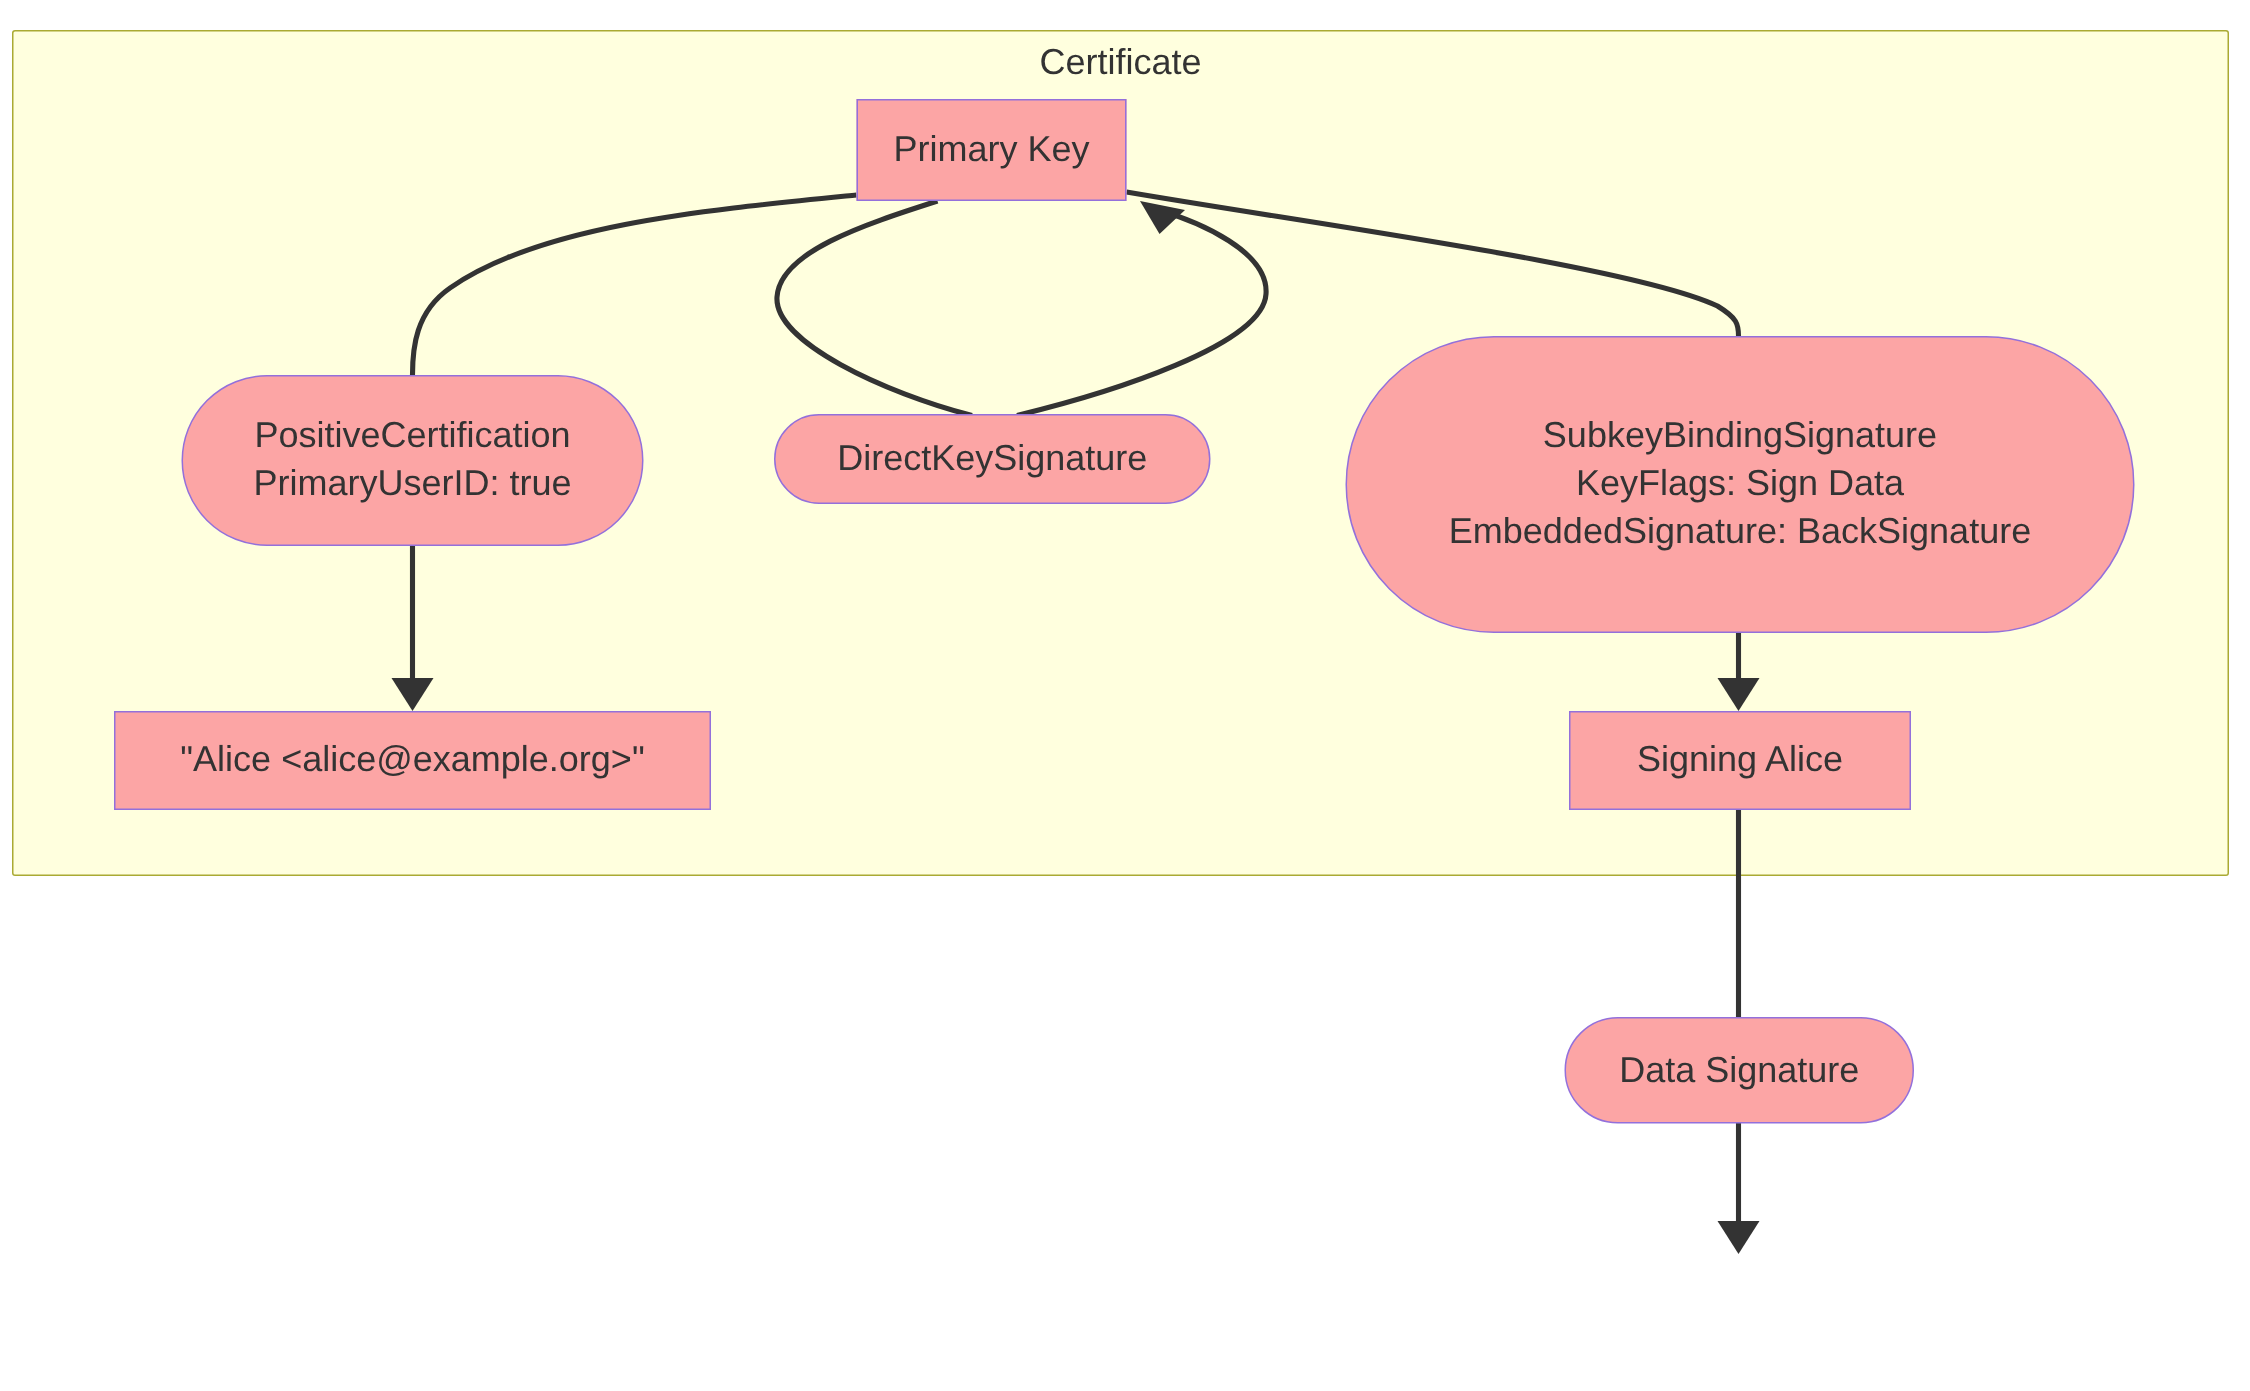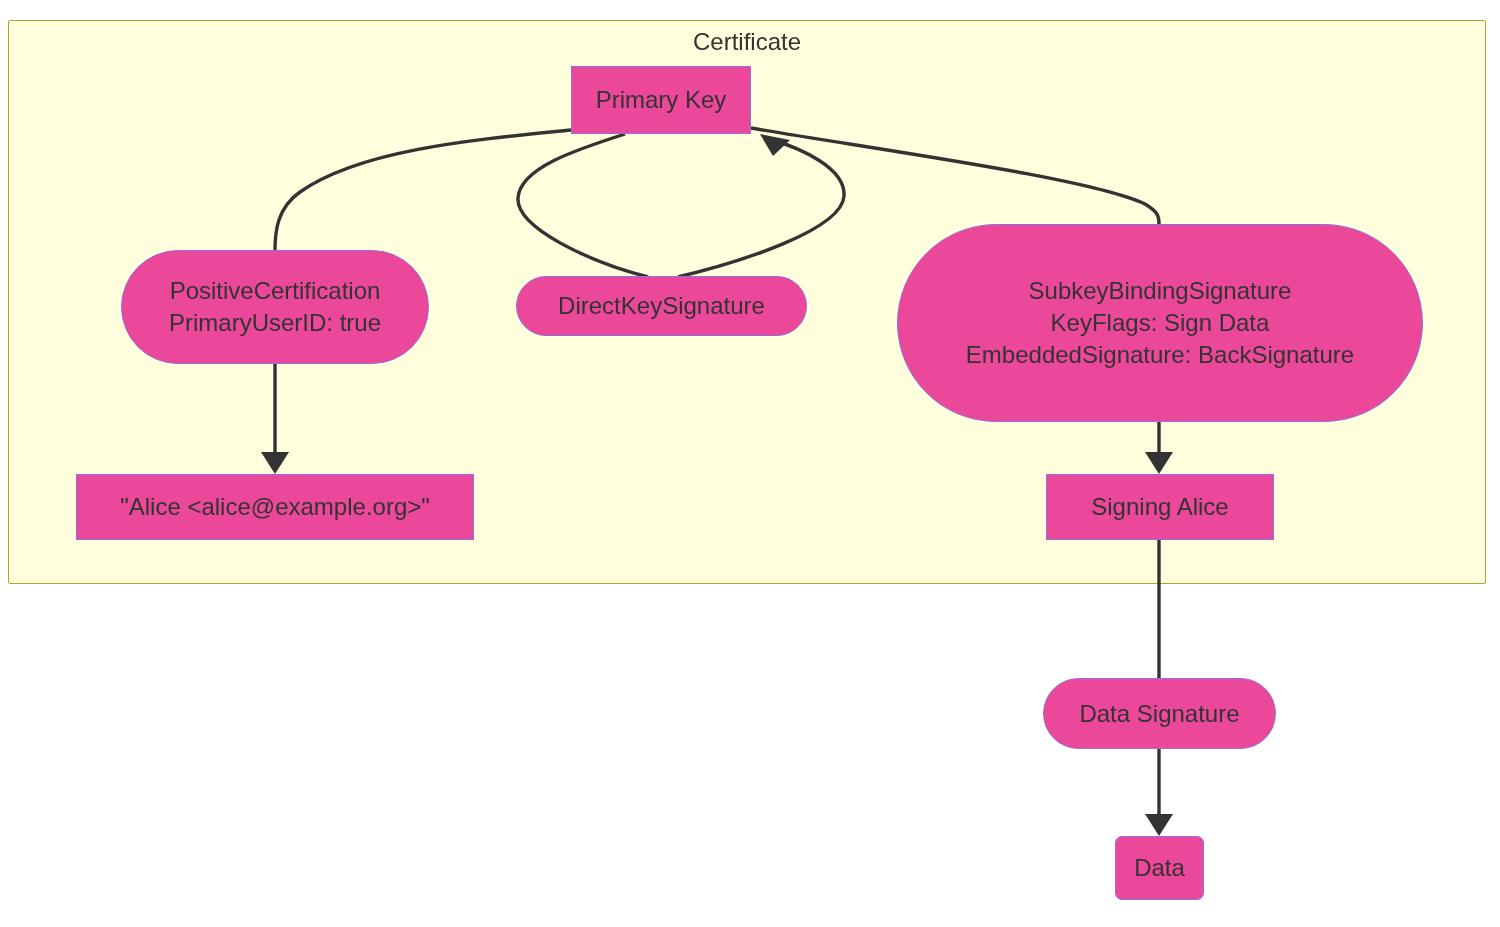--- a/index.html
+++ b/index.html
@@ -33,21 +33,21 @@
     position: absolute;
     font-size: 24px;
     color: #333333;
     white-space: nowrap;
     line-height: 1;
   }
   
   .node {
     position: absolute;
     box-sizing: border-box;
-    background: #ec4899;
+    background: #fca5a5;
     border: 1.7px solid #9370db;
     display: flex;
     align-items: center;
     justify-content: center;
     text-align: center;
     color: #333333;
     font-size: 24px;
     line-height: 1.32;
     white-space: pre;
   }
@@ -128,15 +128,14 @@
   <div class="node stadium" id="node-subkey-binding-signature" style="left: 897px; top: 224px; width: 526px; height: 198px;">SubkeyBindingSignature
 KeyFlags: Sign Data
 EmbeddedSignature: BackSignature</div>
 
   <div class="node rect" id="node-alice-userid" style="left: 76px; top: 474px; width: 398px; height: 66px;">"Alice &lt;alice@example.org&gt;"</div>
 
   <div class="node rect" id="node-signing-subkey" style="left: 1046px; top: 474px; width: 228px; height: 66px;">Signing Alice</div>
 
   <div class="node stadium" id="node-data-signature" style="left: 1043px; top: 678px; width: 233px; height: 71px;">Data Signature</div>
 
-  <div class="node round" id="node-data" style="left: 1115px; top: 836px; width: 89px; height: 64px;">Data</div>
 
 </div>
 
 </body></html>

